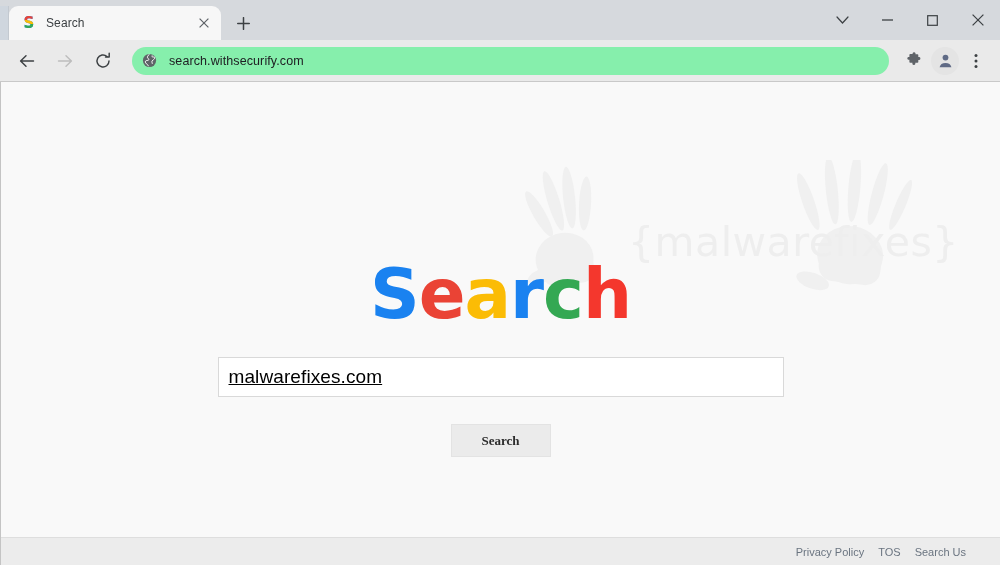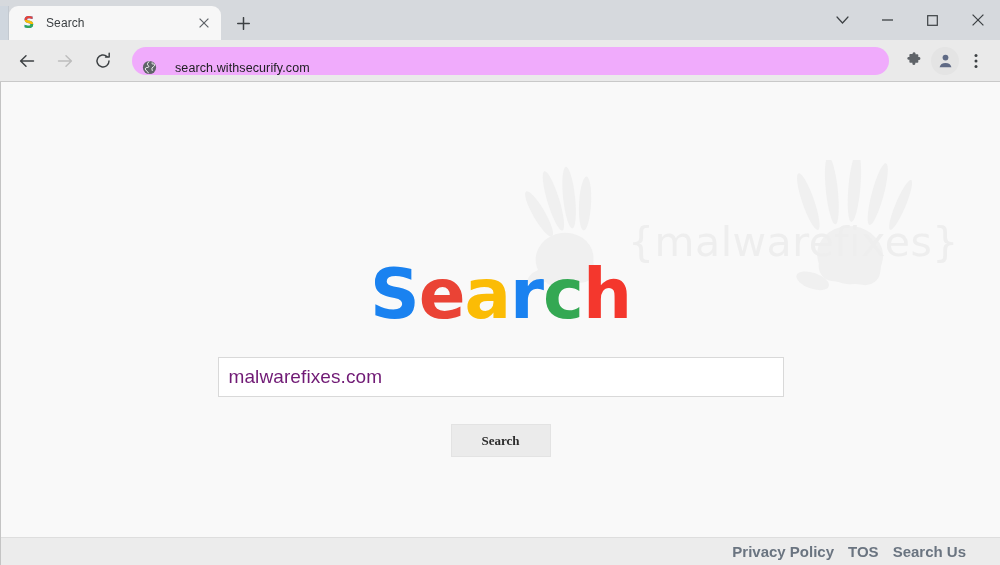--- a/index.html
+++ b/index.html
@@ -123,28 +123,28 @@
     justify-content: center;
     margin: 0 4px;
     border-radius: 50%;
     color: #5f6368;
     flex: 0 0 auto;
   }
   .navbtn.disabled { color: #bdbdbd; }
   .omnibox {
     flex: 1 1 auto;
     height: 28px;
-    background: #f0abfc;
+    background: #86efac;
     border-radius: 14px;
     display: flex;
-    align-items: flex-end;
+    align-items: center;
     margin: 0 8px 0 10px;
     padding: 0 12px 0 10px;
     box-sizing: border-box;
-    gap: 18px;
+    gap: 12px;
     min-width: 0;
   }
   .omnibox-url {
     font-size: 12.5px;
     color: #202124;
     white-space: nowrap;
     overflow: hidden;
     text-overflow: ellipsis;
     letter-spacing: .1px;
   }
@@ -217,23 +217,24 @@
     height: 40px;
     background: #ffffff;
     border: 1px solid #d9d9d9;
     box-sizing: border-box;
     display: flex;
     align-items: center;
     padding: 0 10px;
   }
   .search-field-text {
     font-size: 19px;
-    color: #701a75;
+    color: #000000;
     font-family: "Liberation Sans", sans-serif;
     letter-spacing: .1px;
+    text-decoration: underline;
   }
   .search-button {
     margin-top: 27px;
     width: 100px;
     height: 33px;
     background: #ebebeb;
     border: 1px solid #e3e3e3;
     box-sizing: border-box;
     font-size: 13px;
     color: #2b2b2b;
@@ -254,25 +255,24 @@
     background: #ececec;
     border-top: 1px solid #dedede;
     display: flex;
     align-items: center;
     justify-content: flex-end;
     padding-right: 34px;
     box-sizing: border-box;
     gap: 14px;
   }
   .footer-link {
-    font-size: 15px;
+    font-size: 11px;
     color: #6a7480;
     font-family: "Liberation Sans", sans-serif;
     white-space: nowrap;
-    font-weight: bold;
   }
 </style>
 </head>
 <body>
 
 <div class="browser">
 
   <div class="tabstrip">
     <div class="tab-left-sliver"></div>
 

